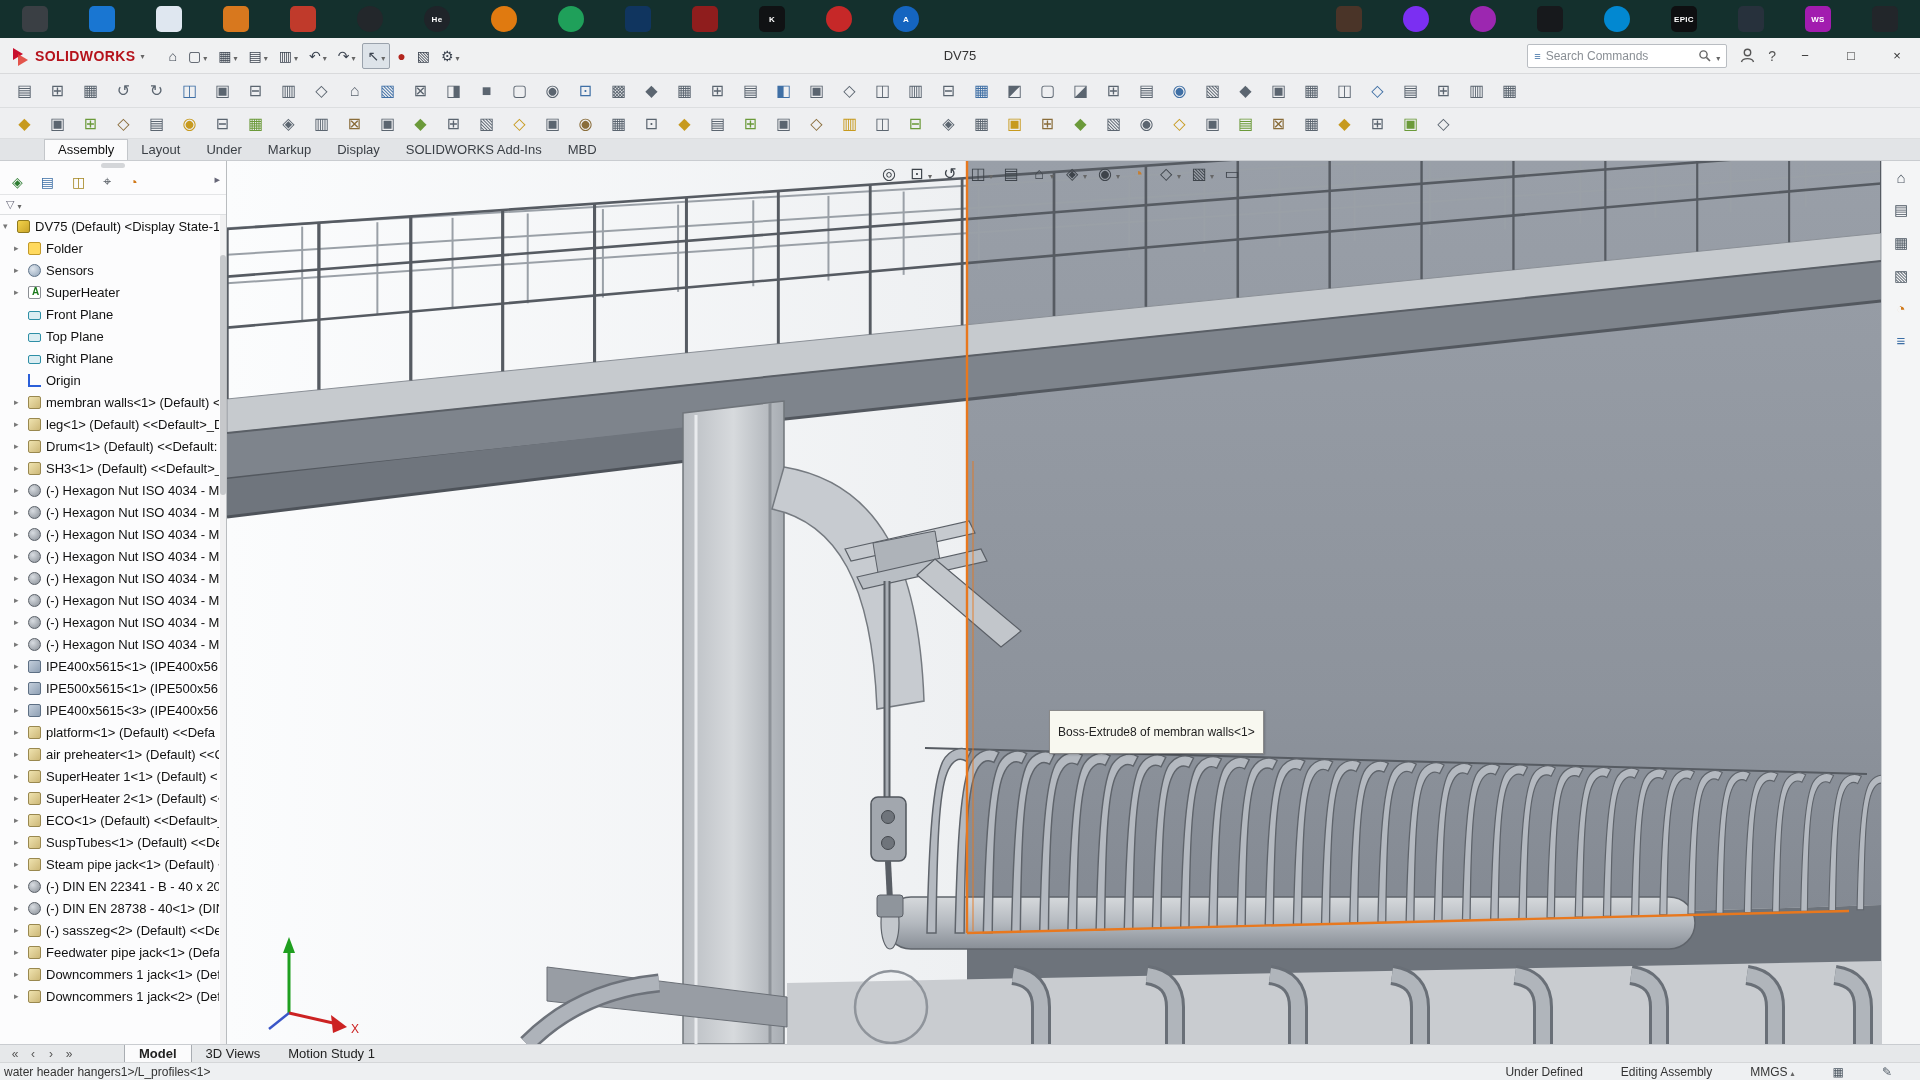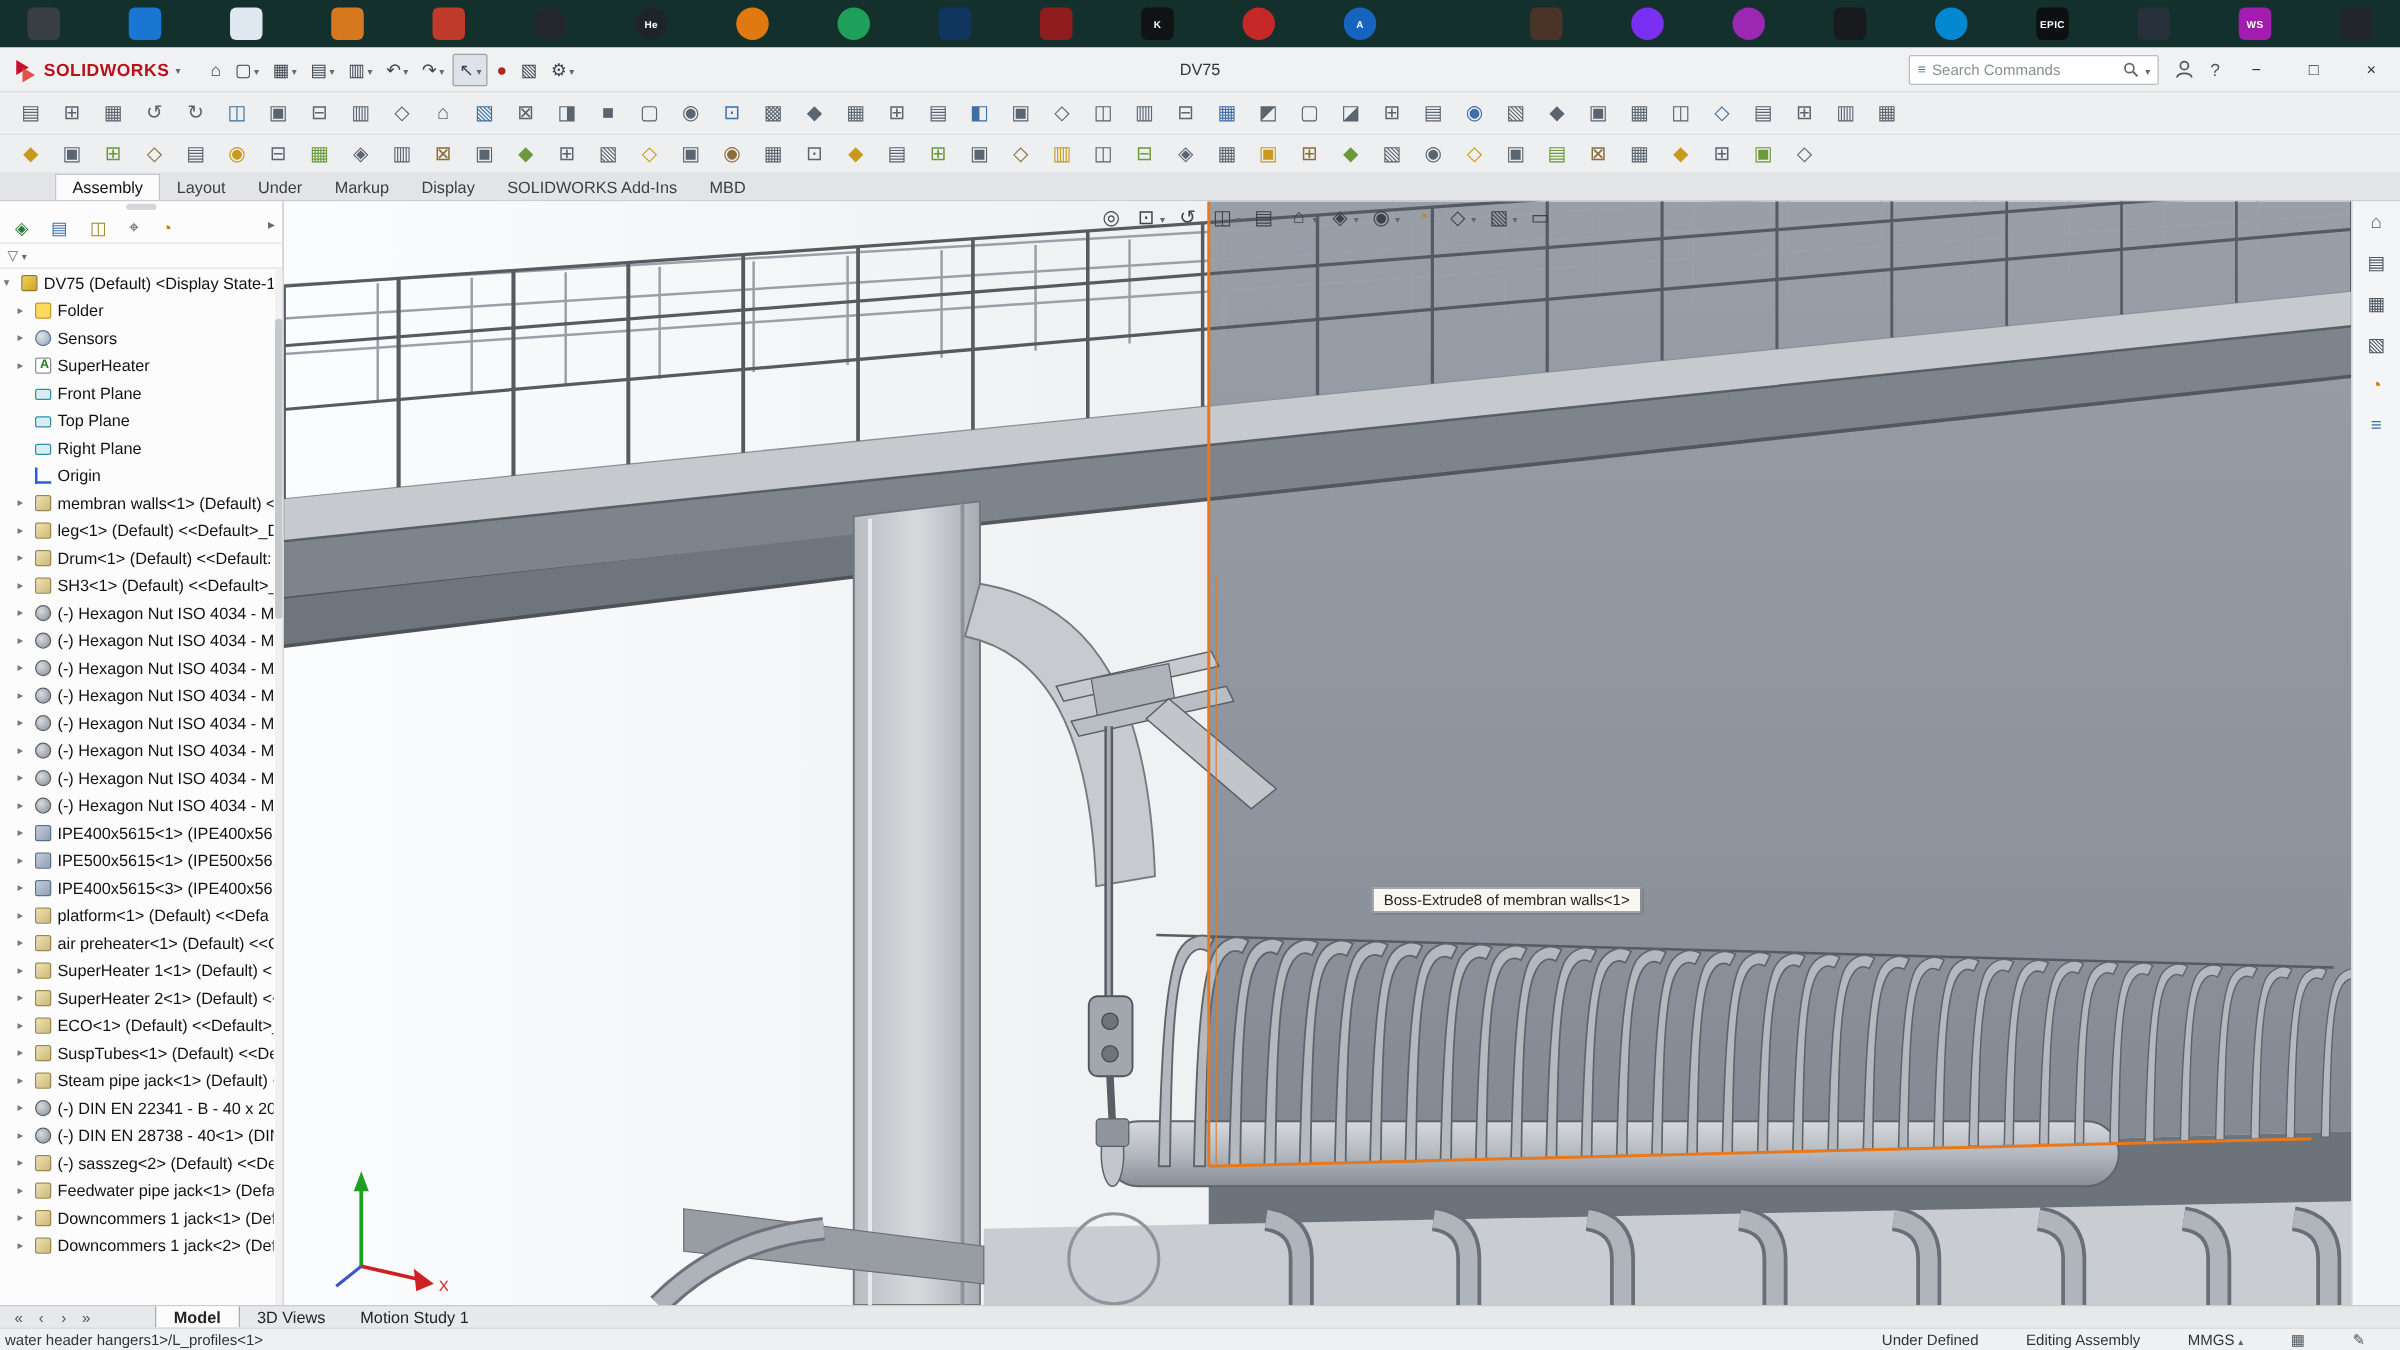--- a/index.html
+++ b/index.html
@@ -2,21 +2,21 @@
 <html><head>
 <meta charset="utf-8">
 <style>
   * { margin:0; padding:0; box-sizing:border-box; }
   html,body { width:1920px; height:1080px; overflow:hidden; font-family:"Liberation Sans", sans-serif; }
   .screen { position:relative; width:1920px; height:1080px; background:#e9eaec; }
 
   
   .taskbar { position:absolute; left:0; top:0; width:1920px; height:38px; background:#14302d;
              display:flex; justify-content:space-between; align-items:center; padding:0 22px; }
-  .tk-group { display:flex; gap:55px; }
+  .tk-group { display:flex; gap:41px; }
   .tk-ic { width:26px; height:26px; border-radius:5px; display:flex; align-items:center; justify-content:center;
            color:#fff; font-size:8px; font-weight:bold; letter-spacing:.3px; cursor:default; }
   .tk-ic.round { border-radius:50%; }
 
   
   .titlebar { position:absolute; left:0; top:38px; width:1920px; height:36px; background:#f0f1f2;
               border-bottom:1px solid #d9dadc; display:flex; align-items:center; padding-left:10px; }
   .sw-logo { display:flex; align-items:center; gap:5px; }
   .sw-text { color:#b5121b; font-weight:bold; font-size:14px; letter-spacing:.4px; }
   .sw-caret { color:#888; font-size:9px; }
@@ -82,22 +82,22 @@
   .ti-profile { background:linear-gradient(135deg,#c3cedb,#8fa0b4); border:1px solid #5d6f84; }
   .tree-scrollbar { position:absolute; right:0; top:54px; bottom:0; width:6px; background:#f1f1f2; }
   .tree-scrollbar .thumb { position:absolute; top:40px; height:240px; width:6px; background:#c6c8cb; border-radius:3px; }
 
   
   .viewport { position:absolute; left:227px; top:161px; width:1654px; height:883px; overflow:hidden; background:#f2f4f6; }
   .viewport svg { display:block; width:1654px; height:883px; }
   .headsup { position:absolute; left:652px; top:3px; display:flex; align-items:center; gap:8px; }
   .hu { display:flex; align-items:center; gap:1px; }
   .hu > span:first-child { font-size:16px; color:#3e444b; width:20px; text-align:center; }
-  .vp-tooltip { position:absolute; left:871px; top:549px; background:#f8f8f0; border:1px solid #8a8a8a;
-                font-size:12px; color:#222; padding:2px 8px; white-space:nowrap; box-shadow:1px 1px 2px rgba(0,0,0,.2); }
+  .vp-tooltip { position:absolute; left:822px; top:549px; background:#f8f8f0; border:1px solid #8a8a8a;
+                font-size:12px; color:#222; padding:14px 8px; white-space:nowrap; box-shadow:1px 1px 2px rgba(0,0,0,.2); }
 
   
   .rightstrip { position:absolute; right:0; top:161px; width:39px; bottom:36px; background:#f4f5f6;
                 border-left:1px solid #c9ccd0; display:flex; flex-direction:column; align-items:center;
                 padding-top:8px; gap:15px; }
   .rs { font-size:15px; }
 
   
   .bottombar { position:absolute; left:0; top:1044px; width:1920px; height:18px; background:#e6e8ea;
                border-top:1px solid #c9ccd0; display:flex; align-items:center; }

